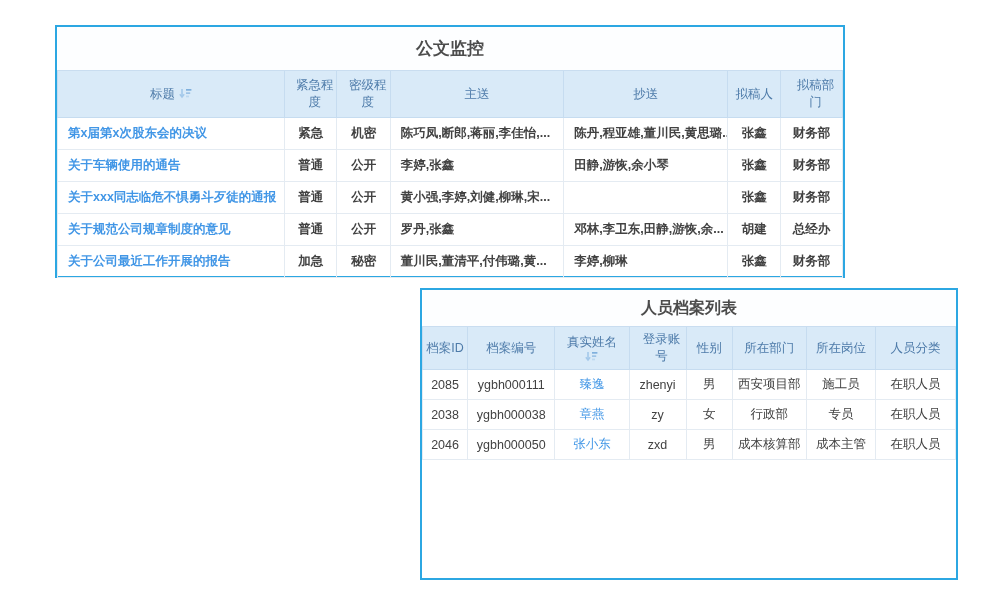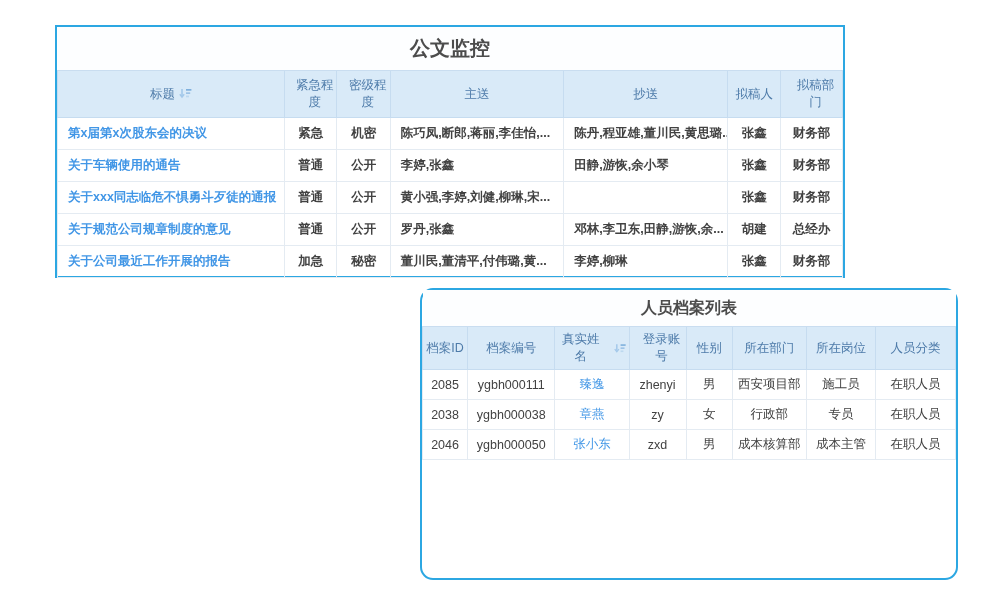--- a/index.html
+++ b/index.html
@@ -3,27 +3,27 @@
 <meta charset="utf-8">
 <style>
   html,body{margin:0;padding:0;}
   body{
     width:1000px;height:600px;background:#ffffff;position:relative;
     font-family:"Liberation Sans","DejaVu Sans",sans-serif;
     -webkit-font-smoothing:antialiased;
   }
   .card{position:absolute;border:2px solid #2ca7e2;background:#fff;box-sizing:border-box;}
   #doc-card{left:55px;top:25px;width:790px;height:253px;}
-  #personnel-card{left:420px;top:288px;width:538px;height:292px;border-radius:13px;}
+  #personnel-card{left:420px;top:288px;width:538px;height:292px;}
 
   table{width:100%;border-collapse:collapse;table-layout:fixed;}
 
   .title-row th{
     background:#fdfeff;border-bottom:1px solid #c9ddf0;
-    font-size:20px;font-weight:bold;color:#4c4c4c;text-align:center;
+    font-size:17px;font-weight:bold;color:#4c4c4c;text-align:center;
   }
   #doc-card .title-row th{height:41px;}
   #personnel-card .title-row th{height:34px;font-size:16px;}
 
   tr.cols th{
     background:#d9eaf8;color:#4e7ba9;font-weight:normal;font-size:12.5px;
     border:1px solid #c6dcf0;text-align:center;vertical-align:middle;
     padding:2px 2px;line-height:1.35;
   }
   #doc-card tr.cols th{height:42px;}
@@ -37,21 +37,21 @@
   #doc-card tbody tr{height:32px;font-weight:bold;}
   #personnel-card tbody tr{height:30px;}
 
   td.tl{text-align:left;padding:0 8px 0 10px;}
 
   a.cell-link{color:#4196e6;text-decoration:none;cursor:pointer;}
 
   .wrap3{display:inline-block;width:3.1em;margin-left:8px;}
 
   .sort-icon{vertical-align:-1px;margin-left:4px;}
-  .name-th-stack{display:flex;flex-direction:row;align-items:center;gap:10px;justify-content:flex-end;}
+  .name-th-stack{display:flex;flex-direction:column;align-items:center;gap:1px;justify-content:flex-end;}
   .sortable{cursor:pointer;}
 </style>
 </head>
 <body>
 
 <div class="card" id="doc-card">
   <table>
     <colgroup>
       <col style="width:28.9%">
         <col style="width:6.7%">

